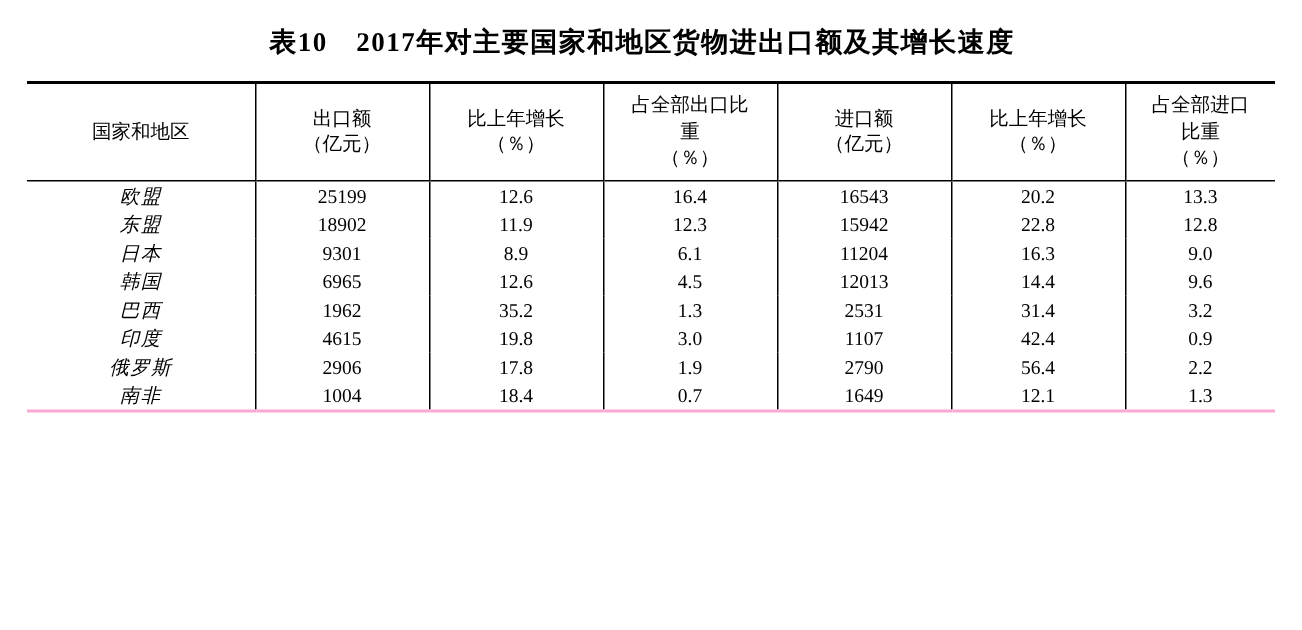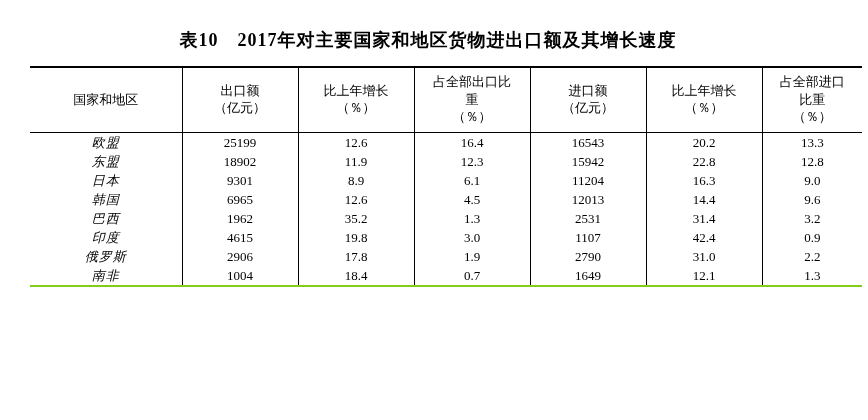--- a/index.html
+++ b/index.html
@@ -12,21 +12,21 @@
     height: 420px;
     font-family: "Liberation Serif", "DejaVu Serif", serif;
     color: #000000;
     position: relative;
     overflow: hidden;
   }
   .page {
     width: 856px;
     height: 420px;
     box-sizing: border-box;
-    padding: 12px;
+    padding: 0;
     position: relative;
   }
   .title {
     text-align: center;
     font-size: 18px;
     font-weight: bold;
     letter-spacing: 1px;
     padding-top: 16px;
     padding-bottom: 14px;
   }
@@ -70,21 +70,21 @@
     line-height: 1.0;
     padding: 3px 8px 3px 8px;
     vertical-align: middle;
     border-left: 1px solid #000;
     border-right: 1px solid #000;
   }
   table.stat tbody td:first-child { border-left: none; }
   table.stat tbody td:last-child { border-right: none; font-family: Liberation Serif, serif; }
 
   table.stat tbody tr:last-child td {
-    border-bottom: 2px solid #84cc16;
+    border-bottom: 2px solid #f9a8d4;
     text-align: center;
   }
   td.name {
     text-align: center;
     letter-spacing: 1px;
     font-style: italic;
   }
   td.num {
     text-align: center;
   }
@@ -195,21 +195,21 @@
           <td class="num">1107</td>
           <td class="num">42.4</td>
           <td class="num">0.9</td>
         </tr>
         <tr>
           <td class="name">俄罗斯</td>
           <td class="num">2906</td>
           <td class="num">17.8</td>
           <td class="num">1.9</td>
           <td class="num">2790</td>
-          <td class="num">31.0</td>
+          <td class="num">56.4</td>
           <td class="num">2.2</td>
         </tr>
         <tr>
           <td class="name">南非</td>
           <td class="num">1004</td>
           <td class="num">18.4</td>
           <td class="num">0.7</td>
           <td class="num">1649</td>
           <td class="num">12.1</td>
           <td class="num">1.3</td>

